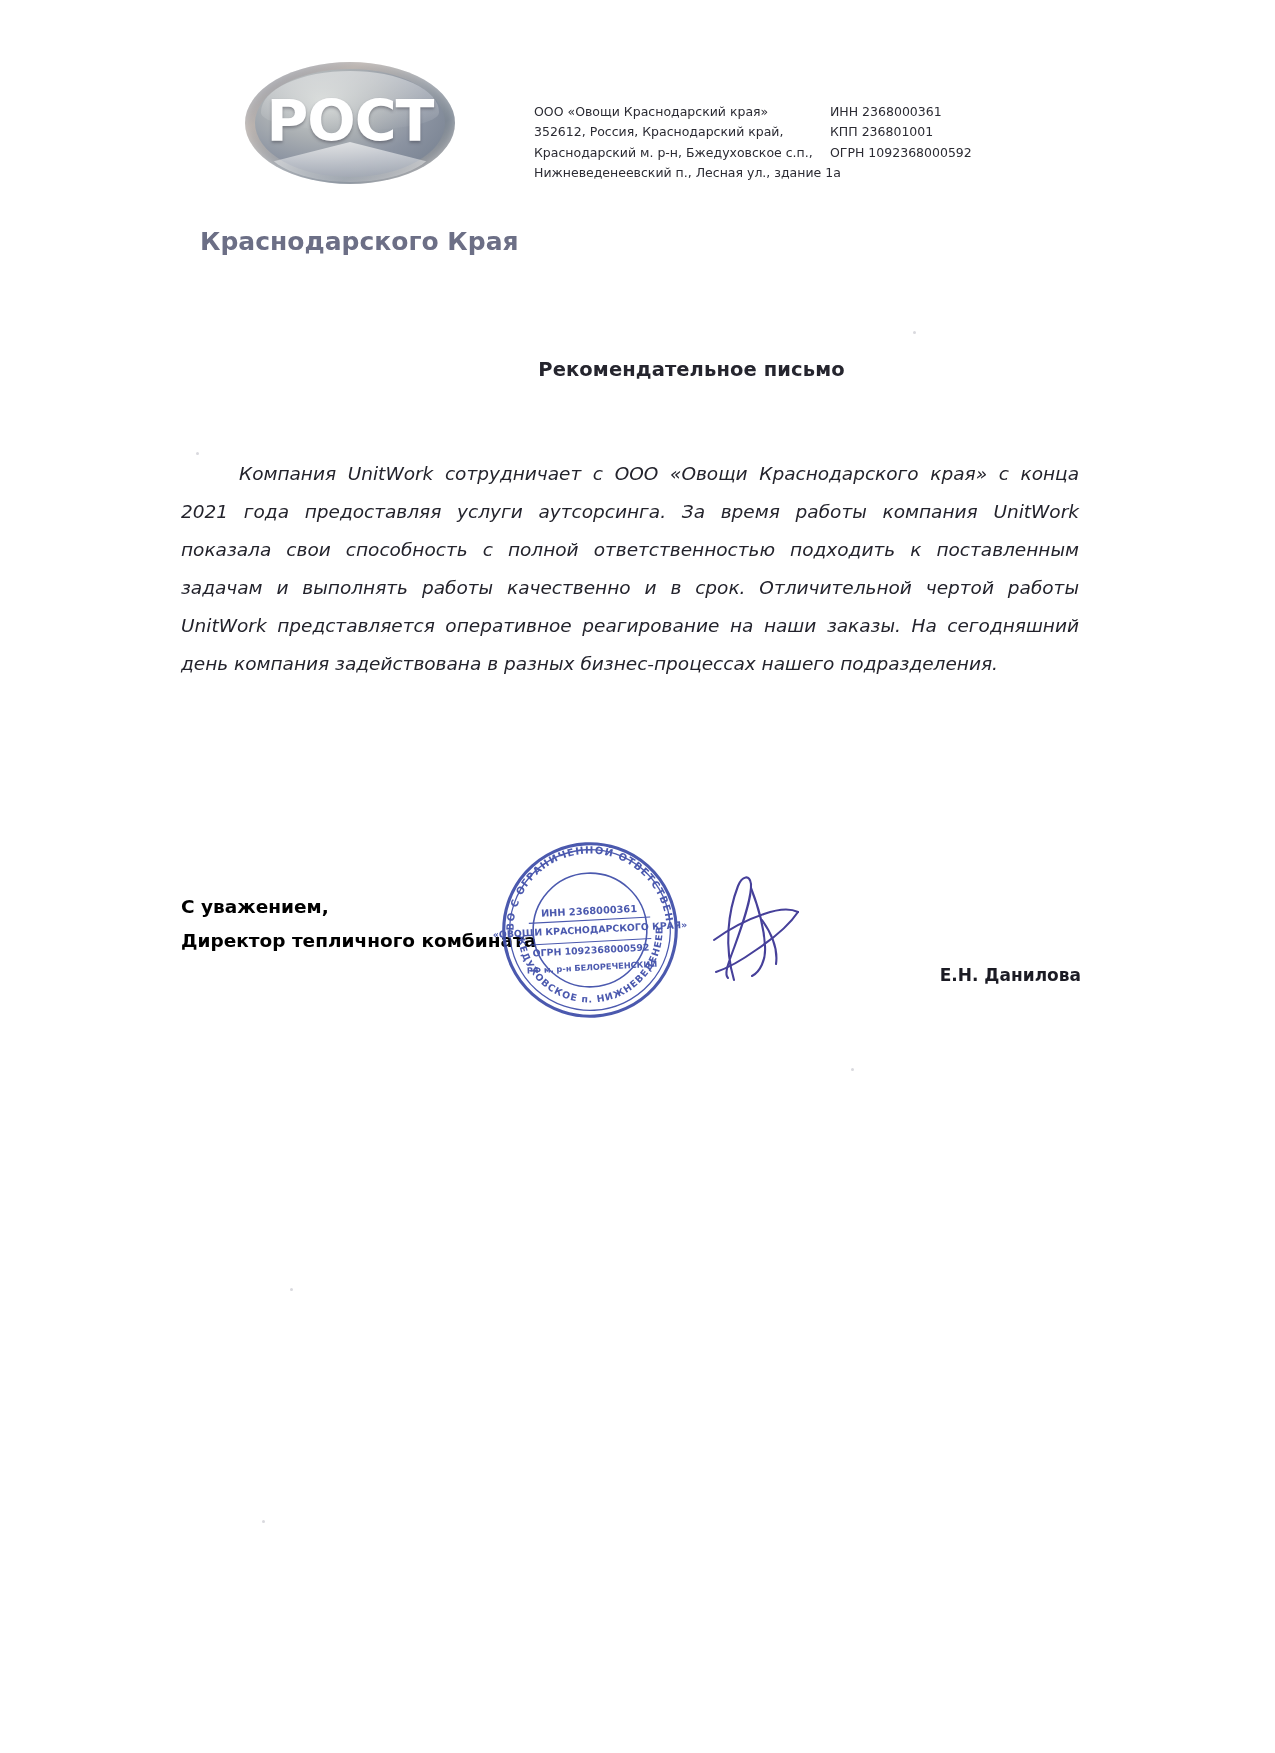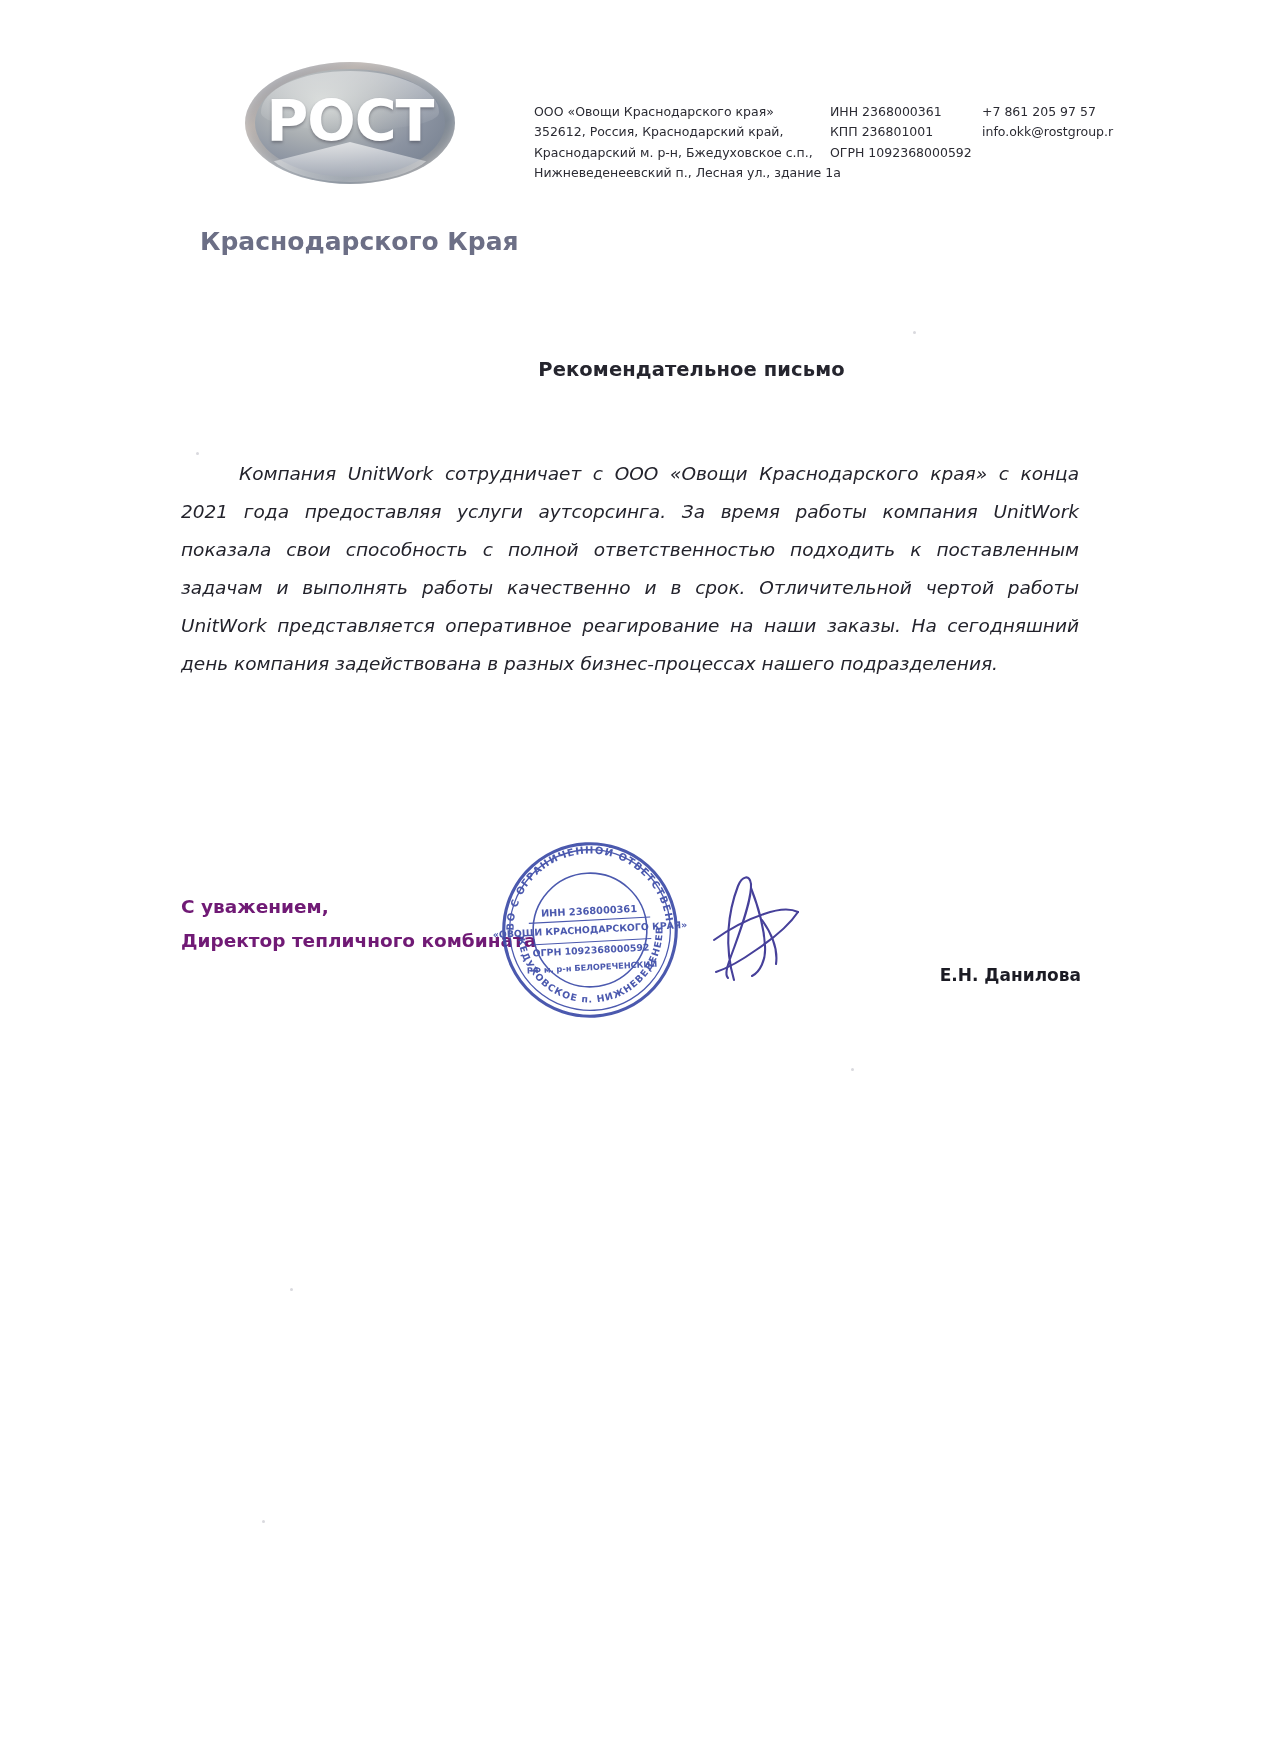--- a/index.html
+++ b/index.html
@@ -156,21 +156,21 @@
     width: 900px;
     font-family: "DejaVu Sans", sans-serif;
   }
   .sign-row {
     position: relative;
     height: 34px;
   }
   .sign-left {
     font-weight: 700;
     font-size: 18.5px;
-    color: #701a75;
+    color: #000000;
     line-height: 34px;
   }
   .sign-name {
     position: absolute;
     right: 0;
     top: 34px;
     font-weight: 700;
     font-size: 17px;
     color: #1b1b24;
     line-height: 34px;
@@ -222,33 +222,29 @@
         <div class="logo-swoosh"></div>
         <div class="logo-word">РОСТ</div>
       </div>
       <div class="logo-sub">
         <div class="logo-sub-2">Краснодарского Края</div>
       </div>
     </div>
 
     <div class="contact-cols">
       <div class="col-address">
-        <div class="contact-line">ООО «Овощи Краснодарского края»</div>
+        <div class="contact-line">ООО «Овощи Краснодарский края»</div>
         <div class="contact-line">352612, Россия, Краснодарский край,</div>
         <div class="contact-line">Краснодарский м. р-н, Бжедуховское с.п.,</div>
         <div class="contact-line">Нижневеденеевский п., Лесная ул., здание 1а</div>
       </div>
       <div class="col-ids">
         <div class="contact-line">ИНН 2368000361</div>
         <div class="contact-line">КПП 236801001</div>
         <div class="contact-line">ОГРН 1092368000592</div>
-      </div>
-      <div class="col-reach">
-        <div class="contact-line">+7 861 205 97 57</div>
-        <div class="contact-line">info.okk@rostgroup.r</div>
       </div>
     </div>
   </div>
 
   <div class="letter-title">
     <span class="title-offset">Рекомендательное письмо</span>
   </div>
 
   <div class="body-text">
     <p class="para">Компания UnitWork сотрудничает с ООО «Овощи Краснодарского края» с конца 2021 года предоставляя услуги аутсорсинга. За время работы компания UnitWork показала свои способность с полной ответственностью подходить к поставленным задачам и выполнять работы качественно и в срок. Отличительной чертой работы UnitWork представляется оперативное реагирование на наши заказы. На сегодняшний день компания задействована в разных бизнес-процессах нашего подразделения.</p>

